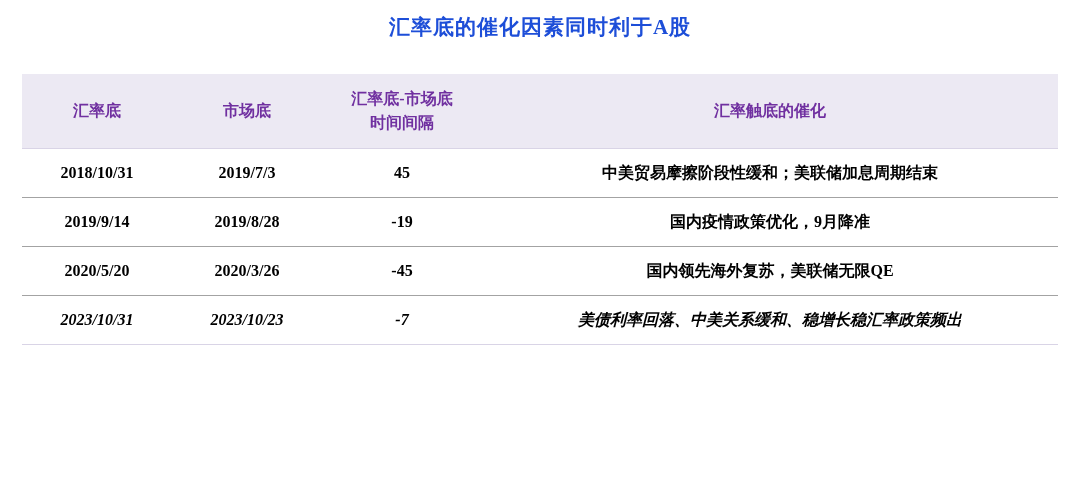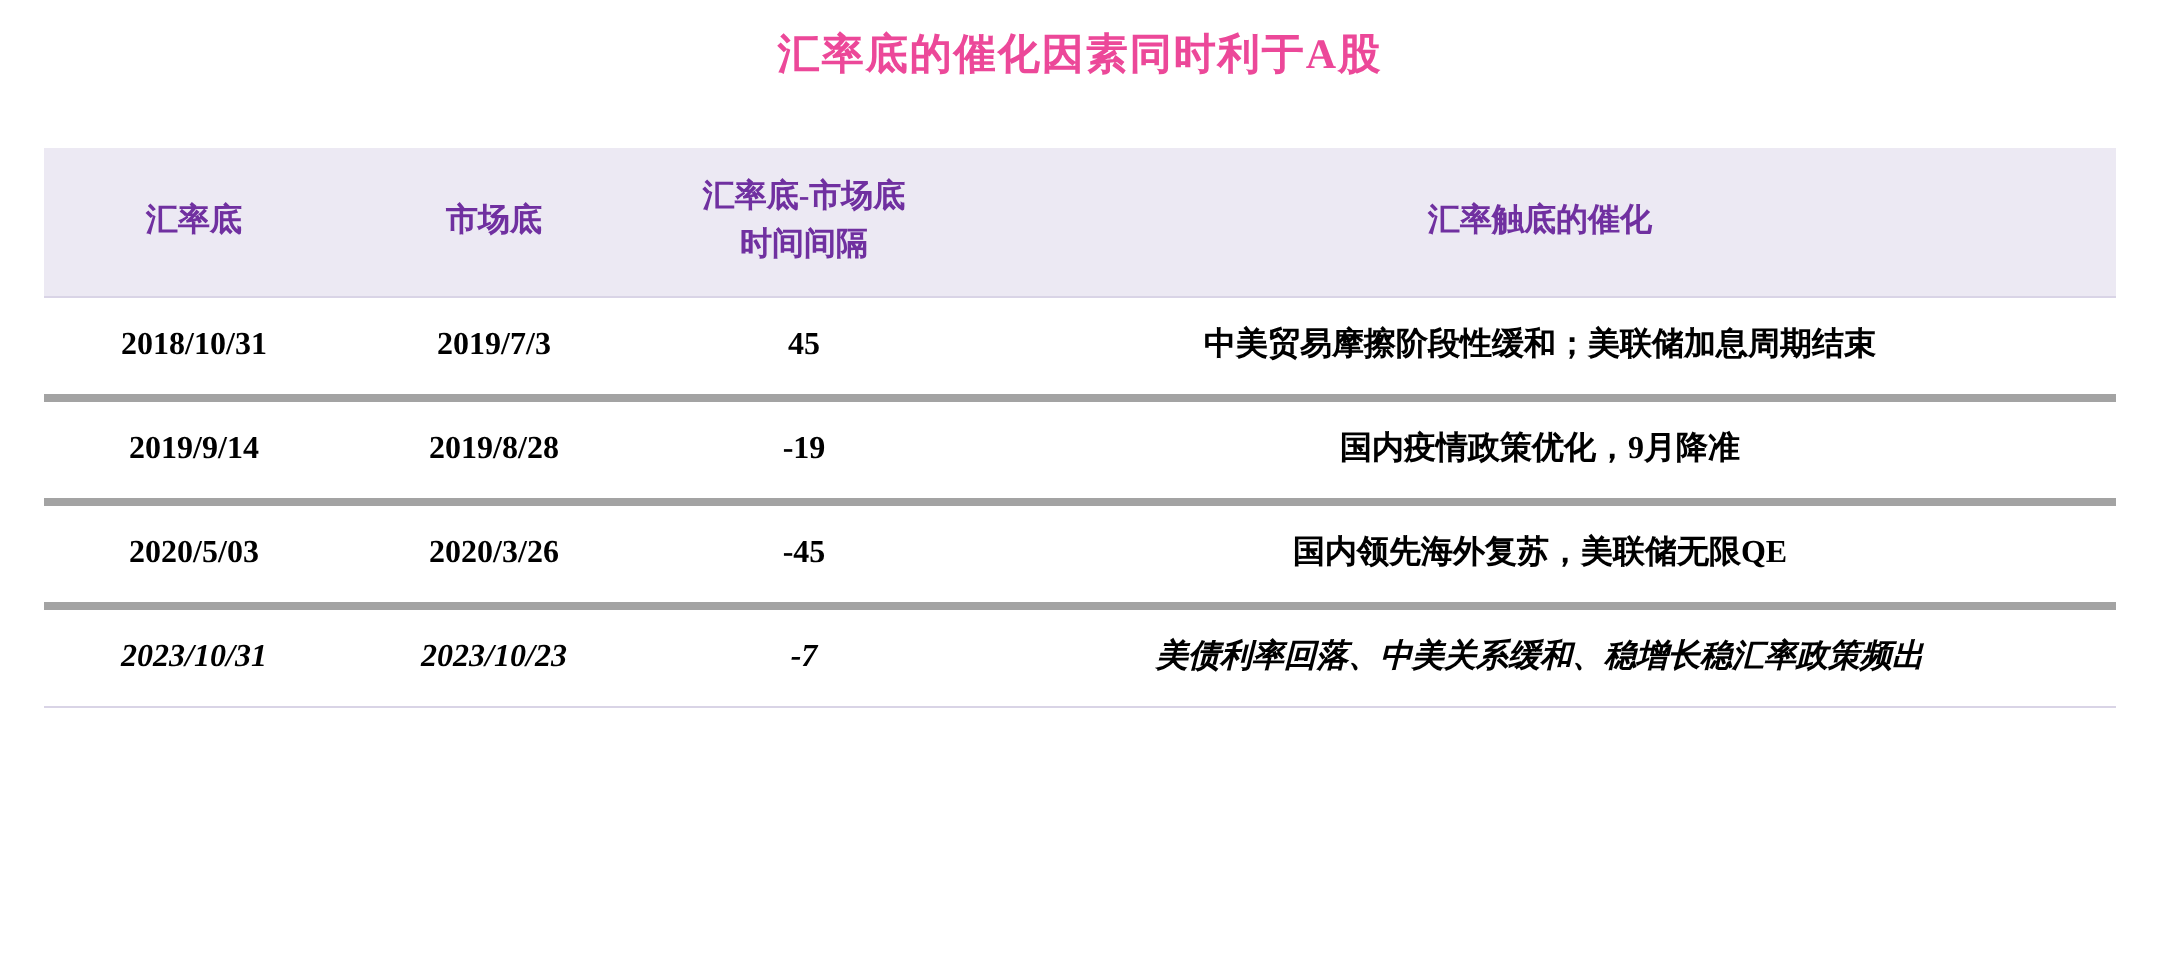--- a/index.html
+++ b/index.html
@@ -19,21 +19,21 @@
     width: 1080px;
     height: 477px;
     box-sizing: border-box;
   }
   .title {
     text-align: center;
     font-family: "Liberation Serif", "DejaVu Serif", serif;
     font-weight: bold;
     font-size: 21px;
     letter-spacing: 1px;
-    color: #ec4899;
+    color: #1d4ed8;
     margin: 12px 0 0 0;
     padding: 0;
     line-height: 30px;
   }
   .table-wrap {
     margin: 32px 22px 0 22px;
   }
   table.data-table {
     width: 1036px;
     border-collapse: collapse;
@@ -48,21 +48,21 @@
     text-align: center;
     padding: 13px 4px;
     border: none;
     vertical-align: middle;
   }
   table.data-table tbody td {
     font-size: 16px;
     line-height: 22px;
     text-align: center;
     padding: 13px 4px;
-    border-bottom: 4px solid #a3a3a3;
+    border-bottom: 1px solid #a3a3a3;
     color: #000000;
     vertical-align: middle;
     font-weight: bold;
   }
   table.data-table tbody tr:first-child td {
     border-top: 1px solid #d9d4e6;
   }
   table.data-table tbody tr:last-child td {
     border-bottom: 1px solid #d9d4e6;
     font-style: italic;
@@ -105,21 +105,21 @@
           <td class="cat-cell">45</td>
           <td class="cat-cell">中美贸易摩擦阶段性缓和；美联储加息周期结束</td>
         </tr>
         <tr>
           <td class="cat-cell">2019/9/14</td>
           <td class="cat-cell">2019/8/28</td>
           <td class="cat-cell">-19</td>
           <td class="cat-cell">国内疫情政策优化，9月降准</td>
         </tr>
         <tr>
-          <td class="cat-cell">2020/5/03</td>
+          <td class="cat-cell">2020/5/20</td>
           <td class="cat-cell">2020/3/26</td>
           <td class="cat-cell">-45</td>
           <td class="cat-cell">国内领先海外复苏，美联储无限QE</td>
         </tr>
         <tr>
           <td class="cat-cell">2023/10/31</td>
           <td class="cat-cell">2023/10/23</td>
           <td class="cat-cell">-7</td>
           <td class="cat-cell">美债利率回落、中美关系缓和、稳增长稳汇率政策频出</td>
         </tr>

